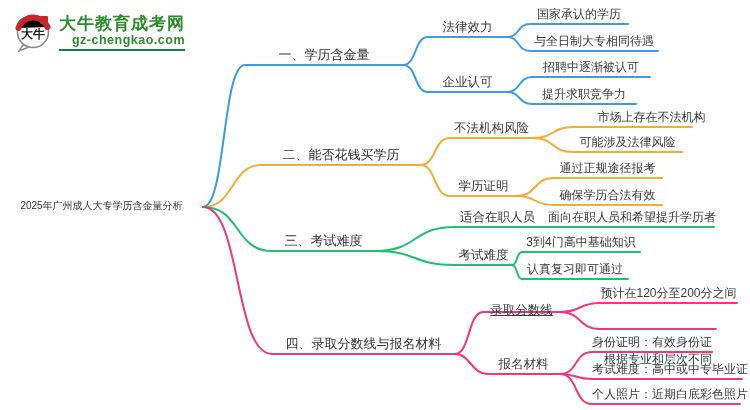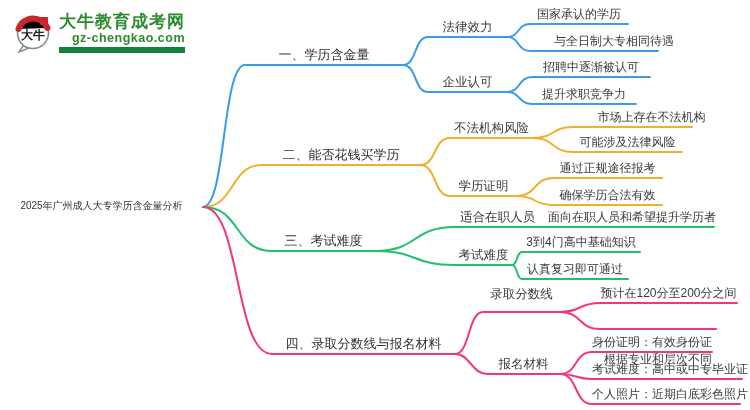--- a/index.html
+++ b/index.html
@@ -7,21 +7,21 @@
          font-family:"Liberation Sans","DejaVu Sans",sans-serif;}
   .lines{position:absolute;left:0;top:0;}
   .lbl{position:absolute;white-space:nowrap;text-align:center;color:#3a3a3a;
        height:20px;line-height:20px;font-size:12.5px;}
   .lv1{font-size:13px;color:#333;}
   .lv3{font-size:12px;}
   .root-lbl{position:absolute;left:3px;top:196px;width:197px;text-align:center;
             white-space:nowrap;font-size:10px;color:#333;height:20px;line-height:20px;}
   
   .logo{position:absolute;left:14px;top:12px;display:flex;align-items:center;text-align:right;}
-  .logo-txt{margin-left:7px;padding-bottom:2px;border-bottom:6px solid #15803d;}
+  .logo-txt{margin-left:7px;padding-bottom:2px;border-bottom:2px solid #15803d;}
   .logo-title{font-size:17px;font-weight:bold;color:#2e8b2e;line-height:19px;letter-spacing:1px;}
   .logo-url{font-size:12.5px;font-weight:bold;color:#2e8b2e;line-height:14px;letter-spacing:0.5px;}
 </style>
 </head>
 <body>
 
 <div class="stage">
 
   <svg class="lines" width="750" height="410" viewBox="0 0 750 410" fill="none" stroke-width="2" stroke-linecap="round">
 
@@ -70,42 +70,42 @@
       <div class="logo-title">大牛教育成考网</div>
       <div class="logo-url">gz-chengkao.com</div>
     </div>
   </div>
 
   <div class="root-lbl">2025年广州成人大专学历含金量分析</div>
 
   <div class="lbl lv1" style="left:245px;top:45px;width:158px;">一、学历含金量</div>
   <div class="lbl" style="left:428px;top:17px;width:79px;">法律效力</div>
   <div class="lbl lv3" style="left:530px;top:4px;width:98px;">国家承认的学历</div>
-  <div class="lbl lv3" style="left:530px;top:31px;width:128px;margin-left:20px;">与全日制大专相同待遇</div>
+  <div class="lbl lv3" style="left:530px;top:31px;width:128px;">与全日制大专相同待遇</div>
   <div class="lbl" style="left:428px;top:72px;width:79px;">企业认可</div>
   <div class="lbl lv3" style="left:532px;top:57px;width:118px;">招聘中逐渐被认可</div>
   <div class="lbl lv3" style="left:532px;top:84px;width:104px;">提升求职竞争力</div>
 
   <div class="lbl lv1" style="left:262px;top:145px;width:158px;">二、能否花钱买学历</div>
   <div class="lbl" style="left:450px;top:118px;width:83px;">不法机构风险</div>
   <div class="lbl lv3" style="left:592px;top:107px;width:119px;">市场上存在不法机构</div>
   <div class="lbl lv3" style="left:573px;top:132px;width:109px;">可能涉及法律风险</div>
   <div class="lbl" style="left:450px;top:176px;width:67px;">学历证明</div>
   <div class="lbl lv3" style="left:553px;top:158px;width:109px;">通过正规途径报考</div>
   <div class="lbl lv3" style="left:553px;top:185px;width:109px;">确保学历合法有效</div>
 
   <div class="lbl" style="left:455px;top:207px;width:85px;">适合在职人员</div>
   <div class="lbl lv1" style="left:272px;top:231px;width:103px;">三、考试难度</div>
   <div class="lbl lv3" style="left:548px;top:207px;width:166px;">面向在职人员和希望提升学历者</div>
   <div class="lbl" style="left:455px;top:245px;width:57px;">考试难度</div>
   <div class="lbl lv3" style="left:522px;top:232px;width:118px;">3到4门高中基础知识</div>
   <div class="lbl lv3" style="left:522px;top:259px;width:106px;">认真复习即可通过</div>
 
   <div class="lbl lv1" style="left:272px;top:334px;width:183px;">四、录取分数线与报名材料</div>
-  <div class="lbl" style="left:483px;top:284px;width:77px;">录取分数线</div>
+  <div class="lbl" style="left:483px;top:300px;width:77px;text-decoration:underline;">录取分数线</div>
   <div class="lbl lv3" style="left:600px;top:283px;width:137px;">预计在120分至200分之间</div>
   <div class="lbl lv3" style="left:600px;top:309px;width:116px;margin-top:40px;">根据专业和层次不同</div>
   <div class="lbl" style="left:487px;top:354px;width:73px;">报名材料</div>
   <div class="lbl lv3" style="left:592px;top:332px;width:120px;">身份证明：有效身份证</div>
   <div class="lbl lv3" style="left:592px;top:359px;width:150px;">考试难度：高中或中专毕业证</div>
   <div class="lbl lv3" style="left:592px;top:384px;width:148px;">个人照片：近期白底彩色照片</div>
 
 </div>
 
 </body></html>

